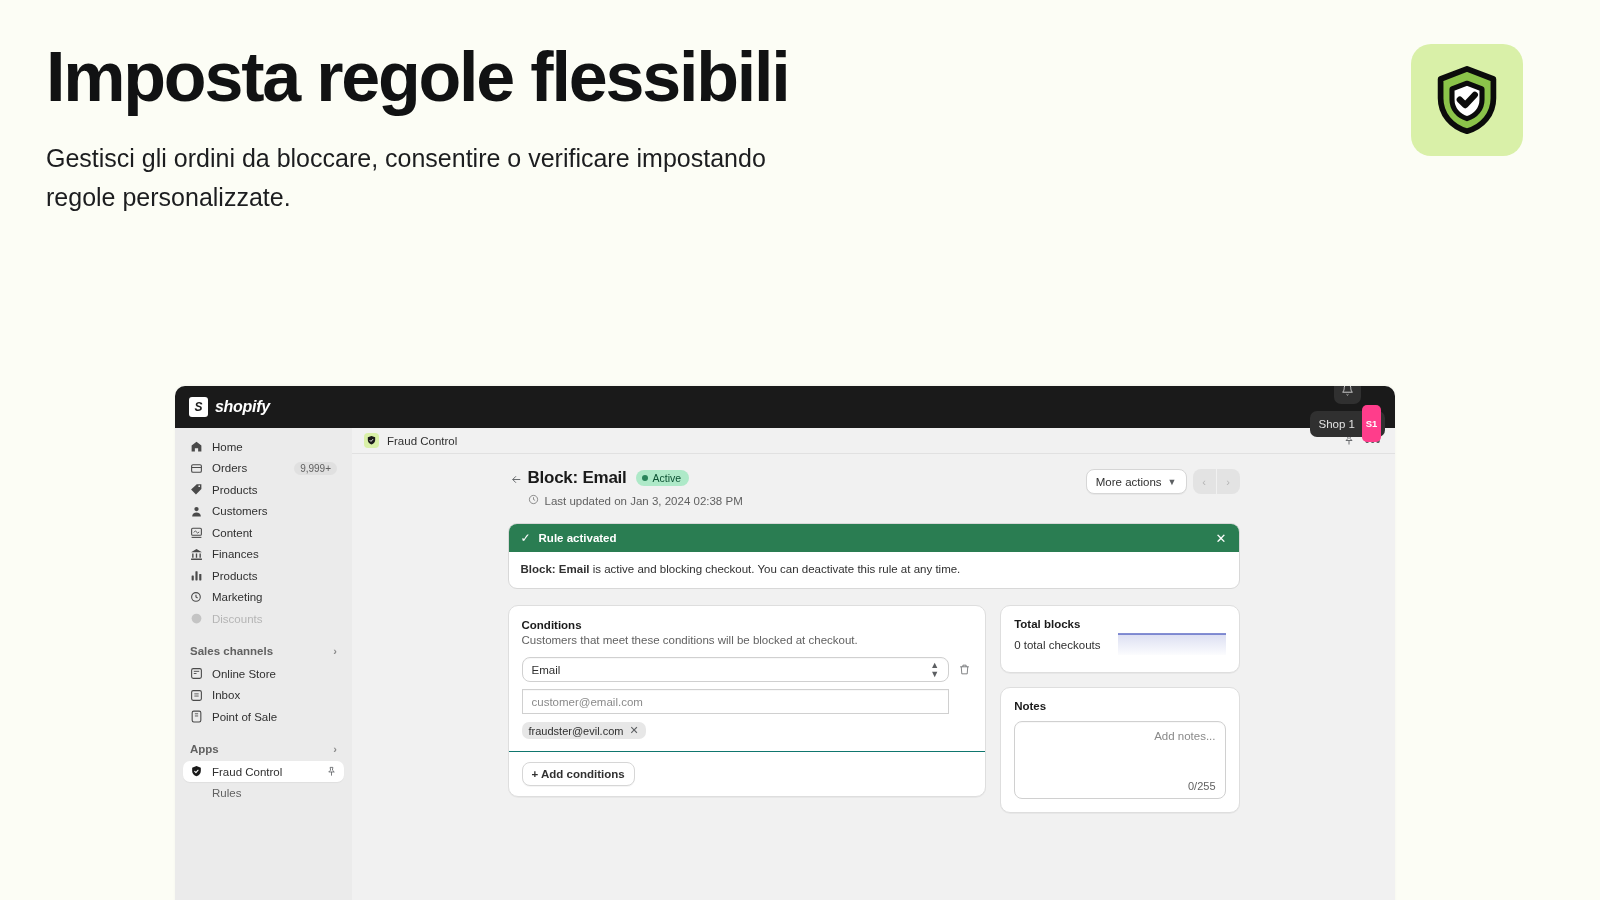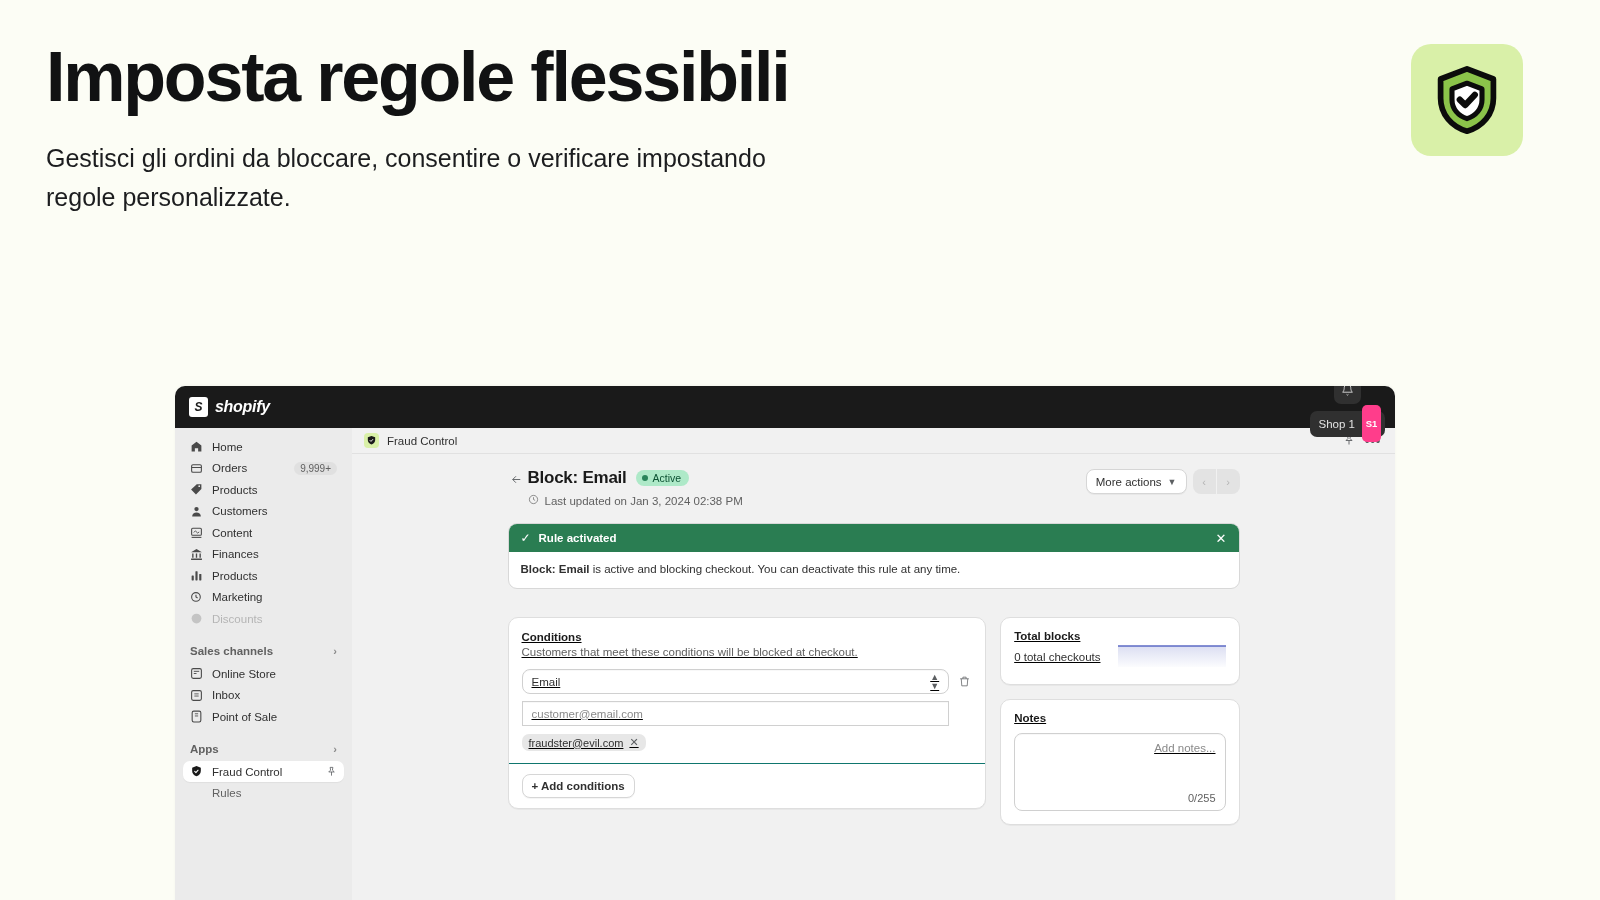--- a/index.html
+++ b/index.html
@@ -161,21 +161,21 @@
     background: #2a7d52; height: 28px; display: flex; align-items: center;
     padding: 0 12px; gap: 8px; color: #fff;
   }
   .banner-head .chk { font-size: 12px; }
   .banner-head .t { font-size: 11.5px; font-weight: 600; }
   .banner-head .x { margin-left: auto; font-size: 13px; cursor: pointer; line-height: 1; }
   .banner-body { padding: 11px 12px 13px; font-size: 11.5px; color: #303030; }
   .banner-body b { font-weight: 700; }
 
   
-  .cards { display: flex; gap: 14px; margin-top: 28px; align-items: flex-start; text-decoration: underline; }
+  .cards { display: flex; gap: 14px; margin-top: 16px; align-items: flex-start; }
   .col-left { width: 480px; }
   .col-right { width: 240px; }
   .card { background: #fff; border: 1px solid #dedede; border-radius: 10px; box-shadow: 0 1px 0 rgba(0,0,0,.04); }
 
   .card-pad { padding: 13px 13px 0 13px; }
   .card-title { font-size: 11.5px; font-weight: 700; color: #1a1a1a; }
   .card-desc { font-size: 11.5px; color: #616161; margin-top: 3px; }
 
   .cond-row { display: flex; align-items: center; gap: 8px; margin-top: 11px; }
   .select {

